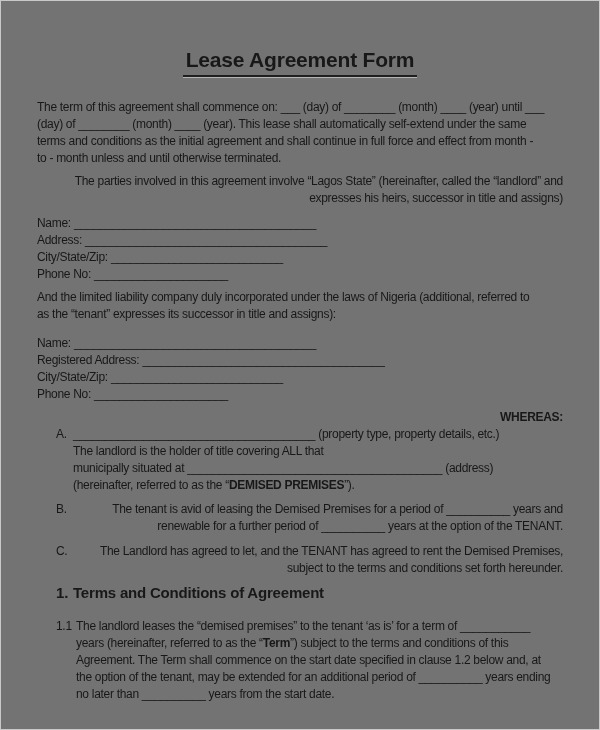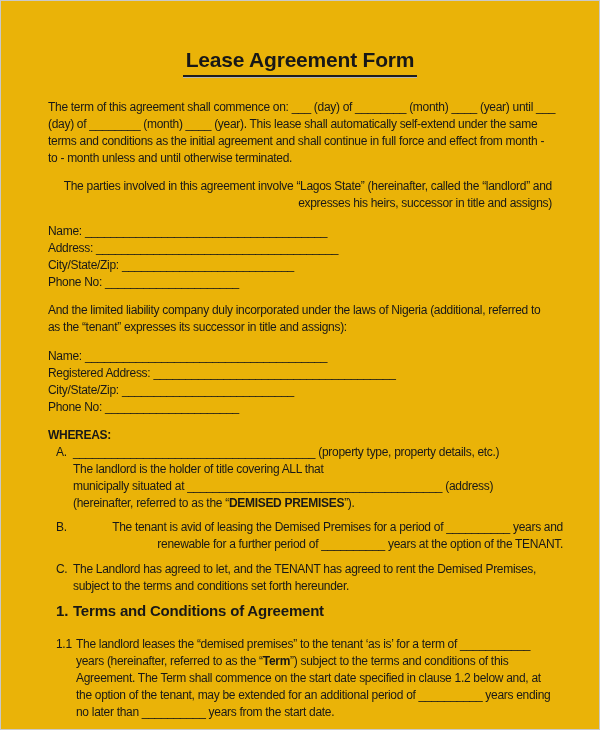--- a/index.html
+++ b/index.html
@@ -1,32 +1,32 @@
 <!DOCTYPE html>
 <html><head>
 <meta charset="utf-8">
 <style>
   html,body{margin:0;padding:0;background:#ffffff;}
   .page{
     width:600px;height:730px;box-sizing:border-box;
-    border:1px solid #c9c9c9;background:#eab308;
+    border:1px solid #c9c9c9;background:#737373;
     padding:0 36px;overflow:hidden;
     font-family:"Liberation Sans","DejaVu Sans",sans-serif;
     font-size:12px;line-height:17px;letter-spacing:-0.3px;color:#181818;
   }
   .line{white-space:nowrap;}
   .b{font-weight:bold;}
   .title-wrap{text-align:center;margin:46px 0 22px 0;}
   .title{
     display:inline-block;margin:0;padding:0 3px 2px 3px;
     font-size:21px;font-weight:bold;letter-spacing:-0.2px;line-height:26px;
     border-bottom:2px solid #1e1e1e;box-shadow:0 1px 0 #b5b5b5;
   }
-  .para{margin:11px;}
-  .mb0{margin-bottom:0;}
+  .para{margin:0;}
+  .mb0{margin-bottom:0;text-align:right;}
   .mb6{margin-bottom:6px;}
   .mb7{margin-bottom:7px;}
   .mb8{margin-bottom:8px;text-align:right;}
   .mb12{margin-bottom:12px;}
   .li{position:relative;padding-left:36px;}
   .li .marker{position:absolute;left:19px;top:0;}
   .h2{position:relative;padding-left:36px;margin:6px 0 15px 0;
       font-size:15px;font-weight:bold;line-height:20px;letter-spacing:-0.2px;}
   .h2 .marker{position:absolute;left:19px;top:0;}
   .clause{position:relative;padding-left:39px;}

